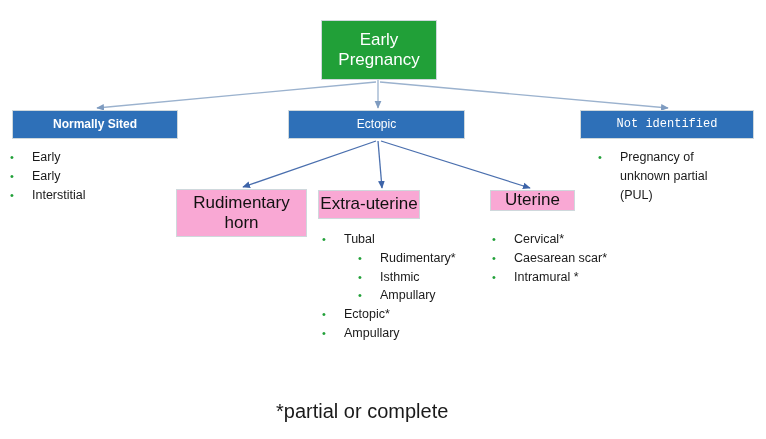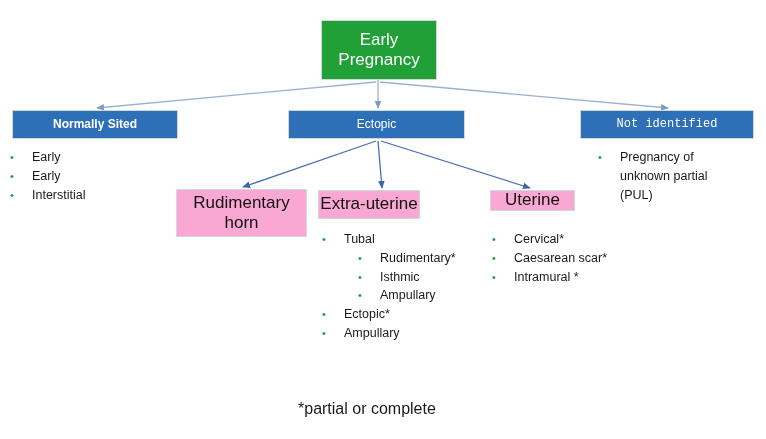--- a/index.html
+++ b/index.html
@@ -70,23 +70,22 @@
     width: 9px;
     flex: 0 0 9px;
   }
   .bullet-row.indent1 { padding-left: 0px; }
   .bullet-row.indent2 { padding-left: 36px; }
   .bullet-text { display: block; }
   .bullet-gap { margin-left: 13px; }
 
   .footnote {
     position: absolute;
-    font-size: 16px;
+    font-size: 20px;
     color: #1a1a1a;
-    margin-left: 22px;
   }
 </style>
 </head>
 <body>
 
 <div id="canvas">
 
   <svg class="connectors" viewBox="0 0 766 439" xmlns="http://www.w3.org/2000/svg">
     <defs>
       <marker id="ah-light" markerWidth="7" markerHeight="7" refX="5.4" refY="3" orient="auto" markerUnits="strokeWidth">

